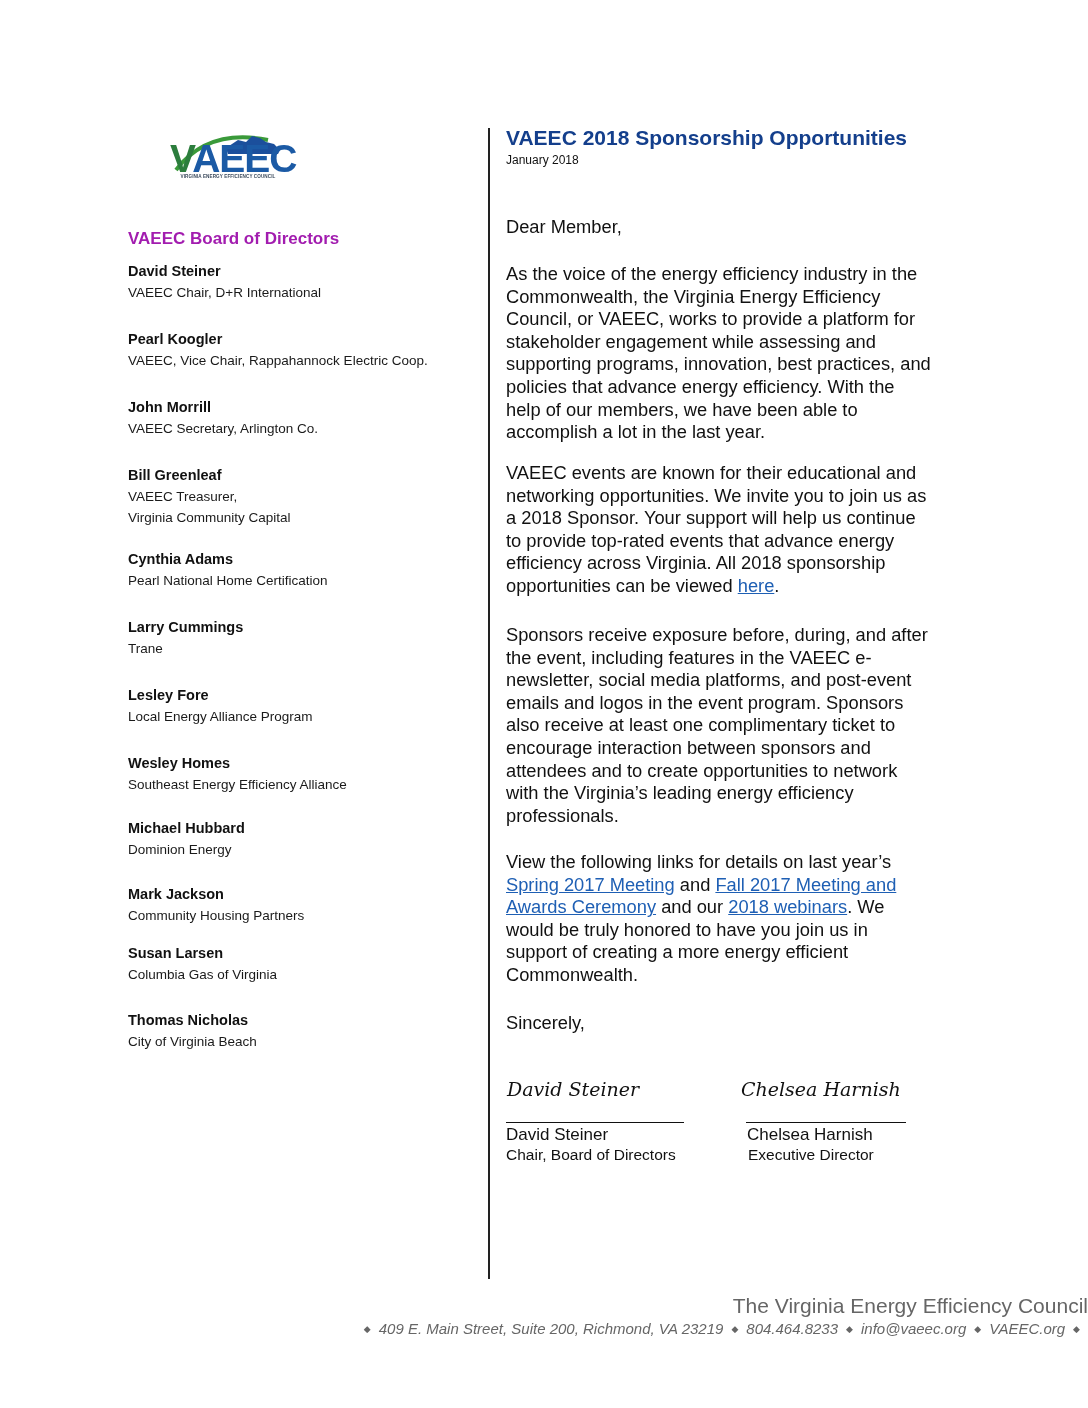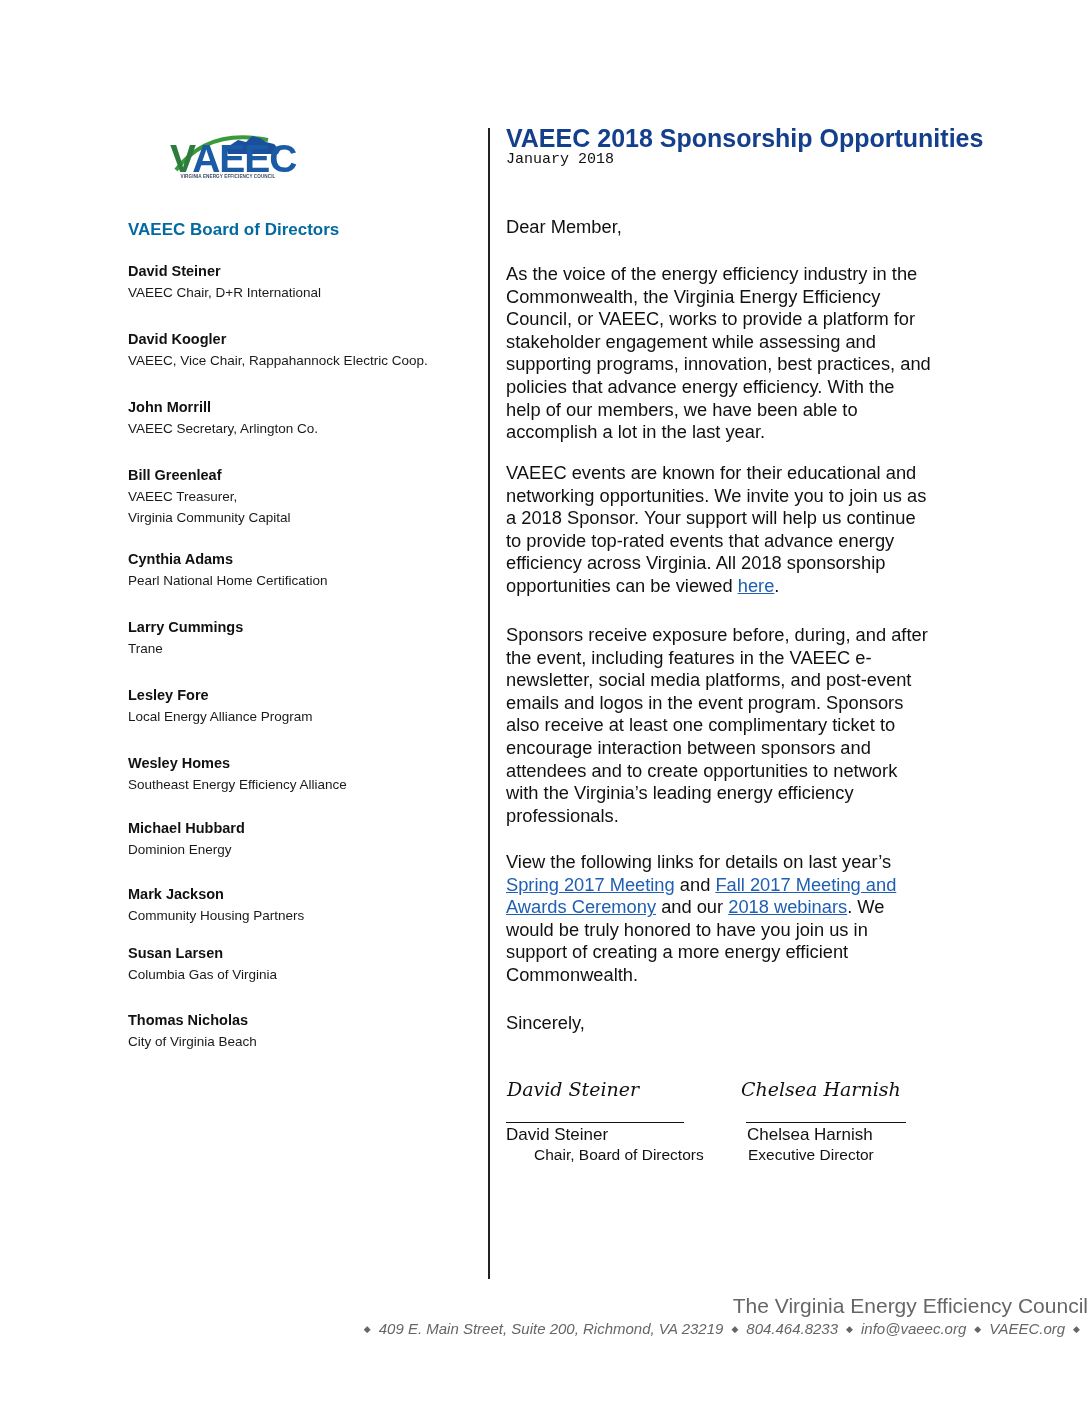--- a/index.html
+++ b/index.html
@@ -61,24 +61,24 @@
     .sidebar {
       position: absolute;
       left: 128px;
       top: 220px;
       width: 340px;
       font-family: "Liberation Sans", sans-serif;
     }
     .sidebar-title {
       position: absolute;
       left: 0;
-      top: 0;
+      top: 9px;
       font-size: 17px;
       font-weight: bold;
-      color: #0369a1;
+      color: #a21caf;
       white-space: nowrap;
     }
     .member {
       position: absolute;
       left: 0;
       width: 340px;
     }
     .member-name {
       font-size: 14.5px;
       font-weight: bold;
@@ -106,31 +106,30 @@
     
     .letter {
       position: absolute;
       left: 506px;
       top: 126px;
       width: 470px;
       font-family: "Liberation Sans", sans-serif;
       color: #111;
     }
     .letter-title {
-      font-size: 25px;
+      font-size: 21px;
       font-weight: bold;
       color: #143f8c;
       line-height: 24px;
       white-space: nowrap;
     }
     .letter-date {
-      font-size: 15px;
+      font-size: 12px;
       line-height: 20px;
       white-space: nowrap;
-      font-family: Liberation Mono, monospace;
     }
     .para {
       position: absolute;
       left: 0;
       width: 470px;
       font-size: 18.3px;
       line-height: 22.6px;
     }
     .para .ln { display: block; white-space: nowrap; }
     a.link {
@@ -215,21 +214,21 @@
   </div>
 
   <div class="sidebar">
     <div class="sidebar-title">VAEEC Board of Directors</div>
 
     <div class="member" style="top:40px">
       <div class="member-name">David Steiner</div>
       <div class="member-role">VAEEC Chair, D+R International</div>
     </div>
     <div class="member" style="top:108px">
-      <div class="member-name">David Koogler</div>
+      <div class="member-name">Pearl Koogler</div>
       <div class="member-role">VAEEC, Vice Chair, Rappahannock Electric Coop.</div>
     </div>
     <div class="member" style="top:176px">
       <div class="member-name">John Morrill</div>
       <div class="member-role">VAEEC Secretary, Arlington Co.</div>
     </div>
     <div class="member" style="top:244px">
       <div class="member-name">Bill Greenleaf</div>
       <div class="member-role">VAEEC Treasurer,
 Virginia Community Capital</div>
@@ -324,21 +323,21 @@
     </div>
   </div>
 
   <div class="sig" style="left:507px; top:1078px;">David Steiner</div>
   <div class="sig" style="left:741px; top:1078px;">Chelsea Harnish</div>
 
   <div class="sig-line" style="left:506px; top:1122px; width:178px;"></div>
   <div class="sig-line" style="left:746px; top:1122px; width:160px;"></div>
 
   <div class="sig-name" style="left:506px; top:1125px;">David Steiner</div>
-  <div class="sig-title" style="left:506px; top:1145px;margin-left:28px;">Chair, Board of Directors</div>
+  <div class="sig-title" style="left:506px; top:1145px;">Chair, Board of Directors</div>
 
   <div class="sig-name" style="left:747px; top:1125px;">Chelsea Harnish</div>
   <div class="sig-title" style="left:748px; top:1145px;">Executive Director</div>
 
   <div class="footer-org">The Virginia Energy Efficiency Council</div>
   <div class="footer-contact">
     <span class="bullet">◆</span><span>409 E. Main Street, Suite 200, Richmond, VA 23219</span><span class="bullet">◆</span><span>804.464.8233</span><span class="bullet">◆</span><span>info@vaeec.org</span><span class="bullet">◆</span><span>VAEEC.org</span><span class="bullet">◆</span>
   </div>
 
 </div>

